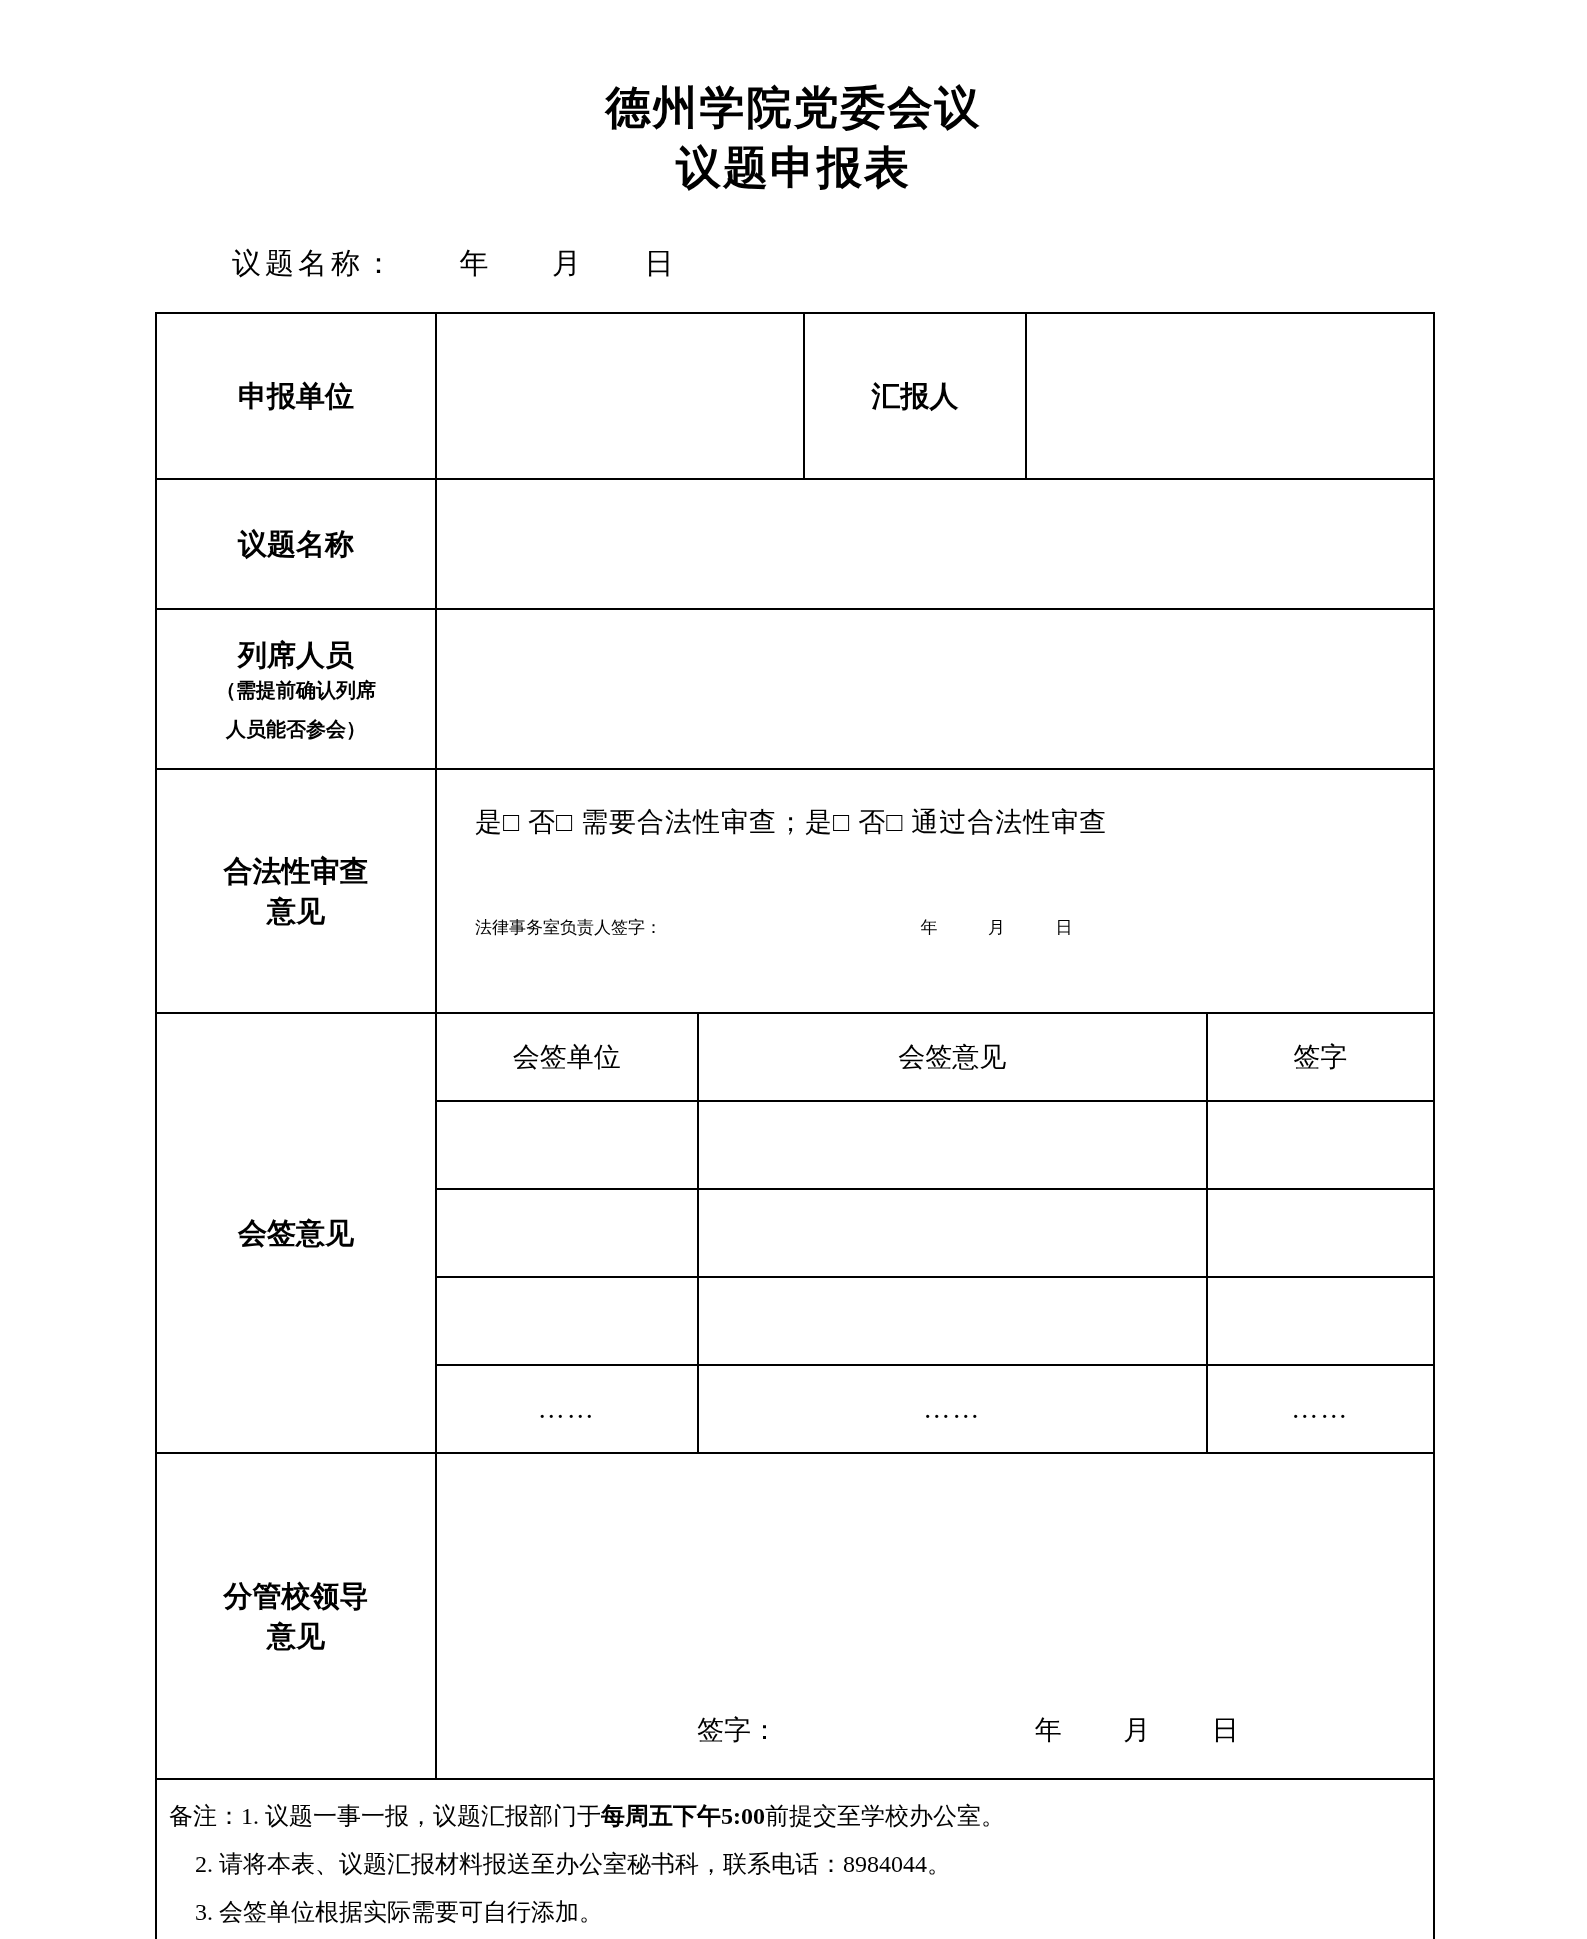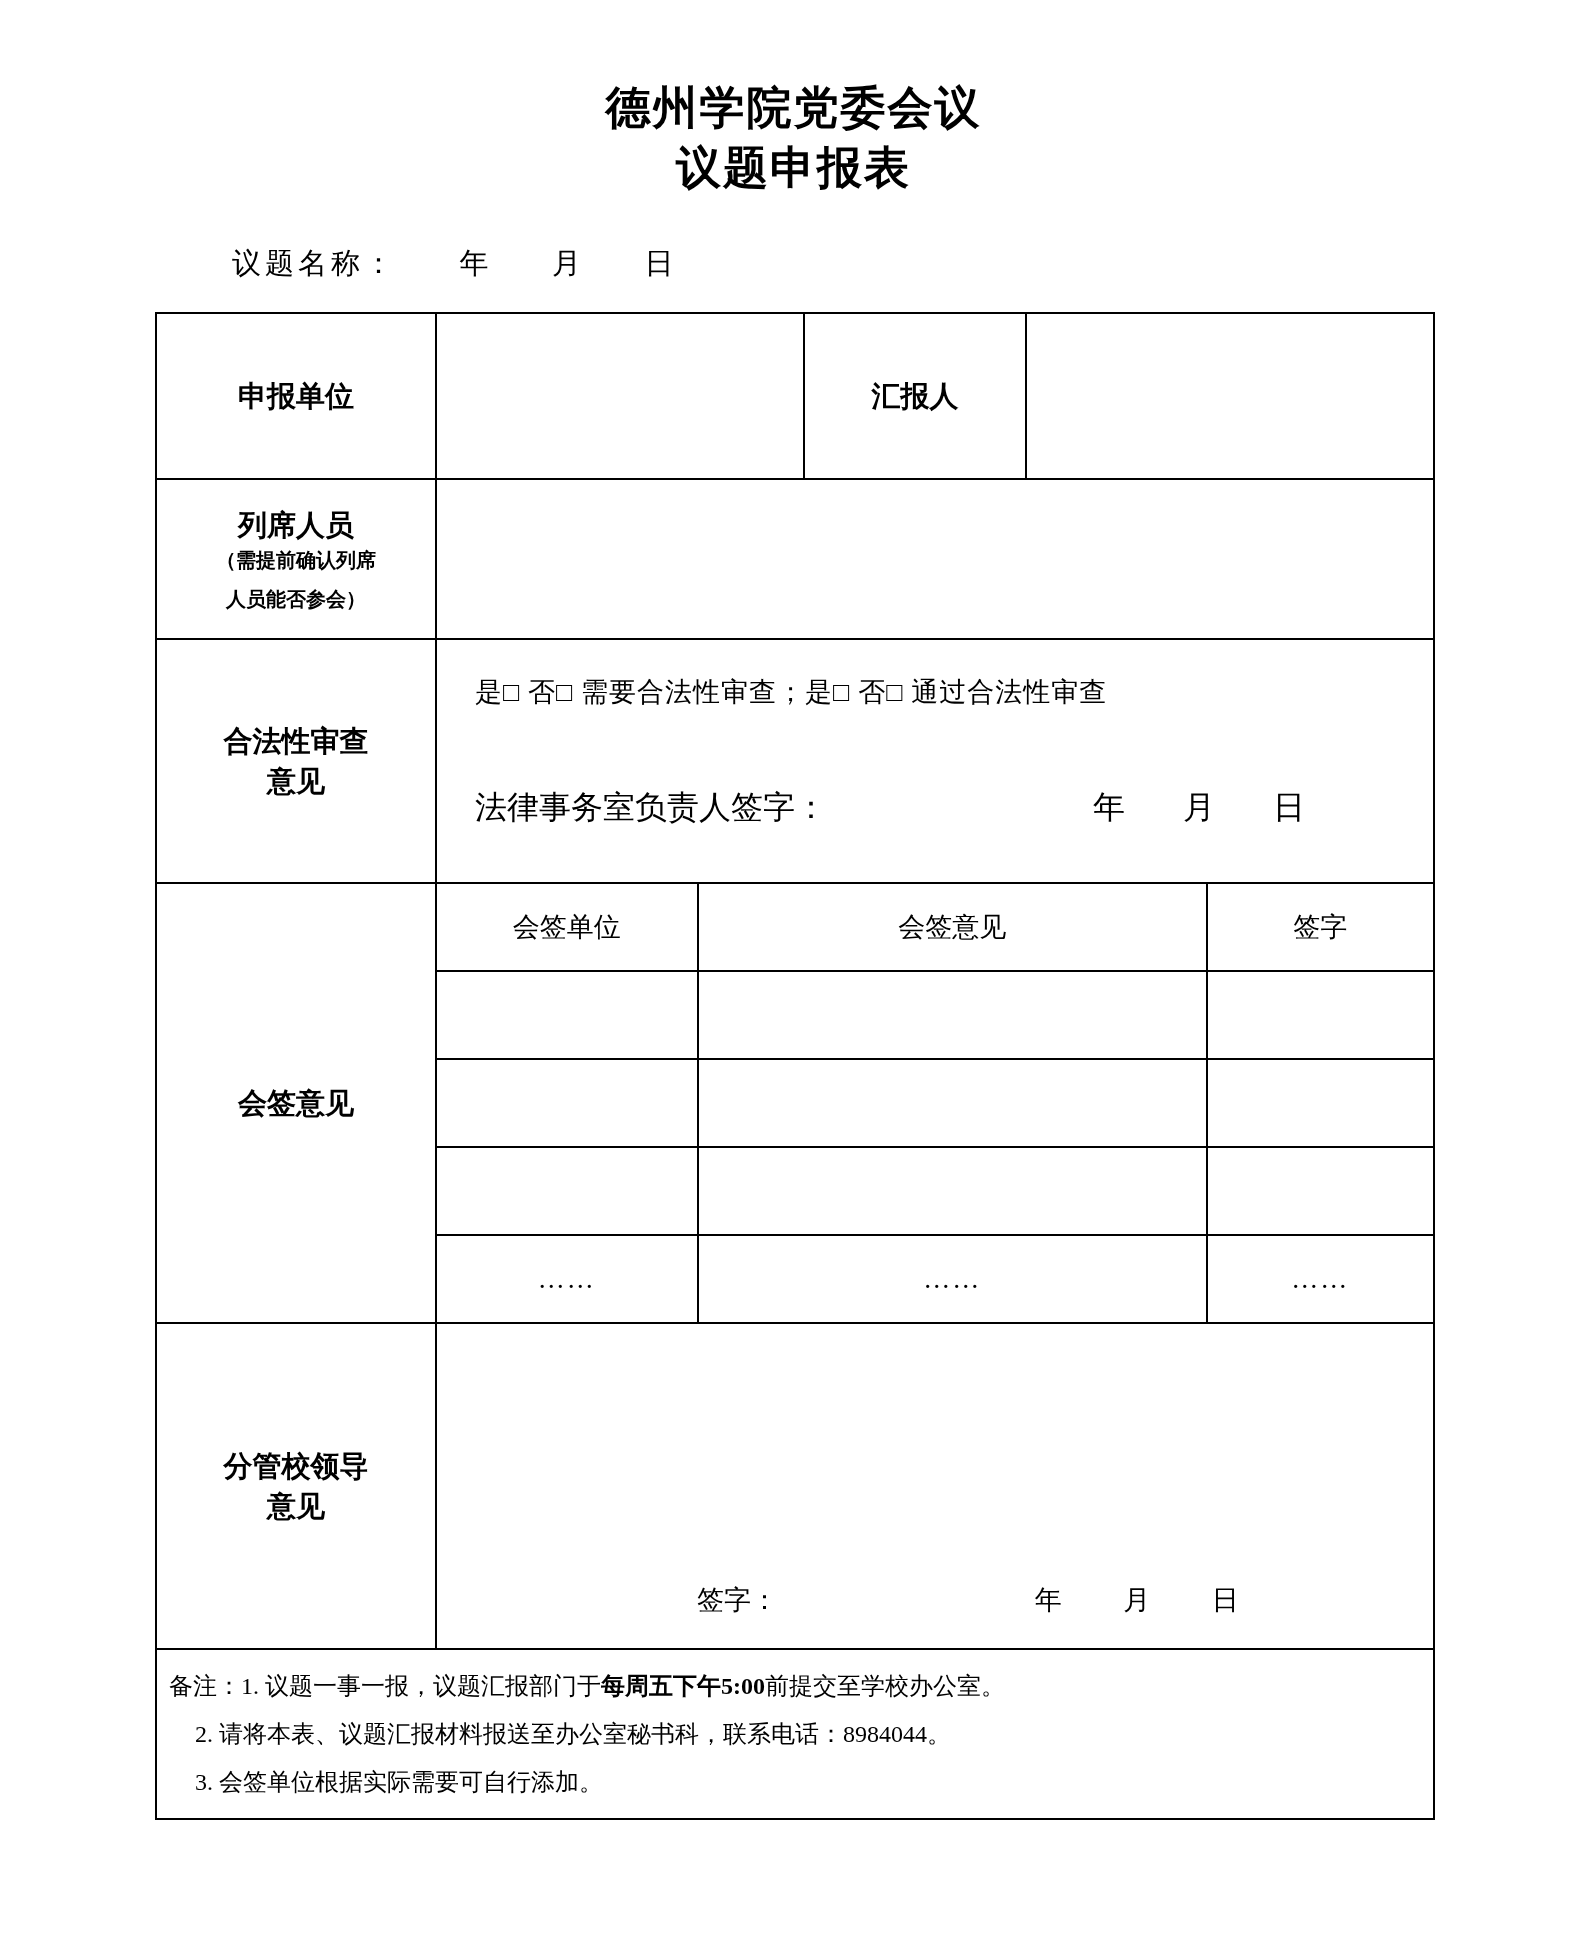--- a/index.html
+++ b/index.html
@@ -80,21 +80,21 @@
     font-size: 27px;
     line-height: 44px;
   }
   .legal-top {
     padding: 22px 0 0 26px;
     font-size: 27px;
     letter-spacing: 1px;
   }
   .legal-bottom {
     padding: 0 0 16px 26px;
-    font-size: 32px;
+    font-size: 17px;
   }
   .legal-bottom .sigspace { display: inline-block; width: 250px; }
   .ymd-inline span { display: inline-block; }
   .ymd-inline .s { width: 42px; display: inline-block; }
 
   .sub-table {
     border-collapse: collapse;
     width: 100%;
     table-layout: fixed;
   }
@@ -165,20 +165,24 @@
     </colgroup>
 
     <tbody>
         <tr>
       <td class="lblcell bold-label" style="height:140px">申报单位</td>
       <td class="cellpad"></td>
       <td class="lblcell bold-label">汇报人</td>
       <td class="cellpad"></td>
     </tr>
 
+    <tr>
+      <td class="lblcell bold-label" style="height:104px">议题名称</td>
+      <td class="cellpad" colspan="3"></td>
+    </tr>
 
     <tr>
       <td class="lblcell" style="height:134px">
         <span class="big bold-label">列席人员</span>
         <span class="sub">（需提前确认列席</span>
         <span class="sub" style="margin-top:9px">人员能否参会）</span>
       </td>
       <td class="cellpad" colspan="3"></td>
     </tr>
 

